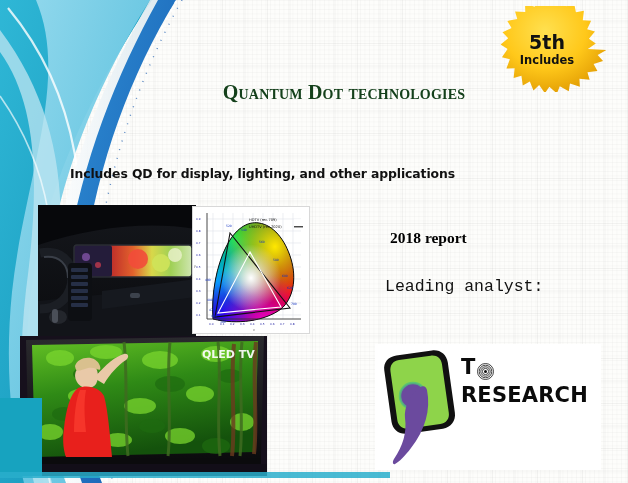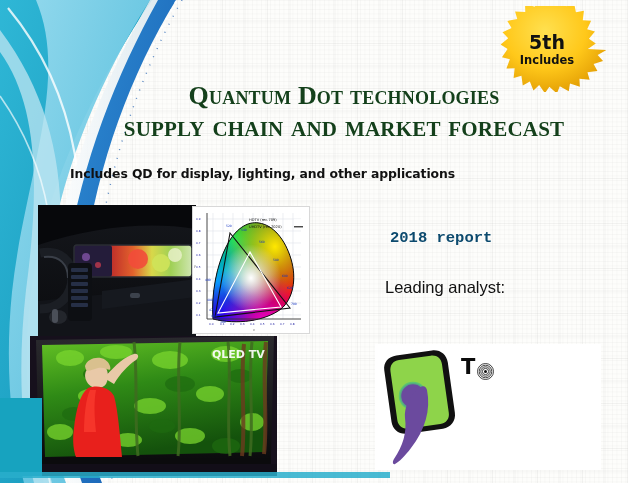--- a/index.html
+++ b/index.html
@@ -36,21 +36,21 @@
     position:absolute;left:70px;top:82px;width:548px;text-align:center;
   }
   .title-line{
     font-family:"Liberation Serif", serif;
     font-weight:bold;
     color:#14401b;
     font-variant:small-caps;
     letter-spacing:0.2px;
     line-height:1.06;
   }
-  #title-line-1{font-size:26px;}
+  #title-line-1{font-size:20px;}
   #title-line-2{font-size:30px;}
   #subtitle{
     position:absolute;left:70px;top:166px;width:548px;text-align:left;
     font-family:"DejaVu Sans", sans-serif;
     font-weight:bold;font-size:12.4px;color:#111;letter-spacing:-0.1px;
   }
   
   #badge{
     position:absolute;left:488px;top:6px;width:118px;height:86px;
   }
@@ -63,31 +63,31 @@
     font-family:"DejaVu Sans", sans-serif;font-weight:bold;font-size:19px;color:#111;
     line-height:1;
   }
   #badge-sub{
     font-family:"DejaVu Sans", sans-serif;font-weight:bold;font-size:11.5px;color:#111;
     margin-top:3px;line-height:1;
   }
   
   #report-year{
     position:absolute;left:390px;top:229px;
-    font-family:Liberation Mono, monospace;font-weight:bold;font-size:15.5px;color:#0c4a6e;
+    font-family:Liberation Serif, serif;font-weight:bold;font-size:15.5px;color:#000000;
   }
   #analyst-block{
     position:absolute;left:385px;top:276px;
-    font-family:Liberation Sans, sans-serif;font-size:16.5px;color:#111;line-height:1.38;
+    font-family:Liberation Mono, monospace;font-size:16.5px;color:#111;line-height:1.38;
   }
   
   .photo{position:absolute;overflow:hidden;background:#000;}
   #photo-car{left:38px;top:205px;width:158px;height:134px;}
   #photo-cie{left:192px;top:206px;width:118px;height:128px;background:#fff;border:1px solid #d8d8d8;box-sizing:border-box;}
-  #photo-tv{left:30px;top:336px;width:247px;height:140px;text-align:center;}
+  #photo-tv{left:20px;top:336px;width:247px;height:140px;text-align:center;}
   
   #teal-block{
     position:absolute;left:0;top:398px;width:42px;height:78px;background:#17a3bf;
   }
   #teal-strip{
     position:absolute;left:0;top:472px;width:390px;height:6px;background:#29aecb;opacity:.85;
   }
   
   #logo{
     position:absolute;left:375px;top:344px;width:226px;height:126px;background:#fff;
@@ -169,21 +169,20 @@
       </g>
     </svg>
     <div class="burst-text">
       <div id="badge-main">5th</div>
       <div id="badge-sub">Includes</div>
     </div>
   </div>
 
   <div id="title-block">
     <div class="title-line" id="title-line-1">Quantum Dot technologies</div>
-    <div class="title-line" id="title-line-2">supply chain and market forecast</div>
   </div>
   <div id="subtitle">Includes QD for display, lighting, and other applications</div>
 
   <div id="report-year">2018 report</div>
   <div id="analyst-block">
     <div>Leading analyst:</div>
   </div>
 
   <div class="photo" id="photo-car">
     <svg width="158" height="134" viewBox="0 0 158 134">
@@ -435,16 +434,17 @@
         <span id="logo-target">
           <svg width="17" height="17" viewBox="0 0 17 17">
             <circle cx="8.5" cy="8.5" r="8" fill="none" stroke="#111" stroke-width="0.8"></circle>
             <circle cx="8.5" cy="8.5" r="6.3" fill="none" stroke="#111" stroke-width="0.8"></circle>
             <circle cx="8.5" cy="8.5" r="4.7" fill="none" stroke="#111" stroke-width="0.8"></circle>
             <circle cx="8.5" cy="8.5" r="3.1" fill="none" stroke="#111" stroke-width="0.8"></circle>
             <circle cx="8.5" cy="8.5" r="1.5" fill="#111"></circle>
           </svg>
         </span>
       </div>
+      <div class="logo-line">RESEARCH</div>
     </div>
   </div>
 
 </div>
 
 </body></html>

